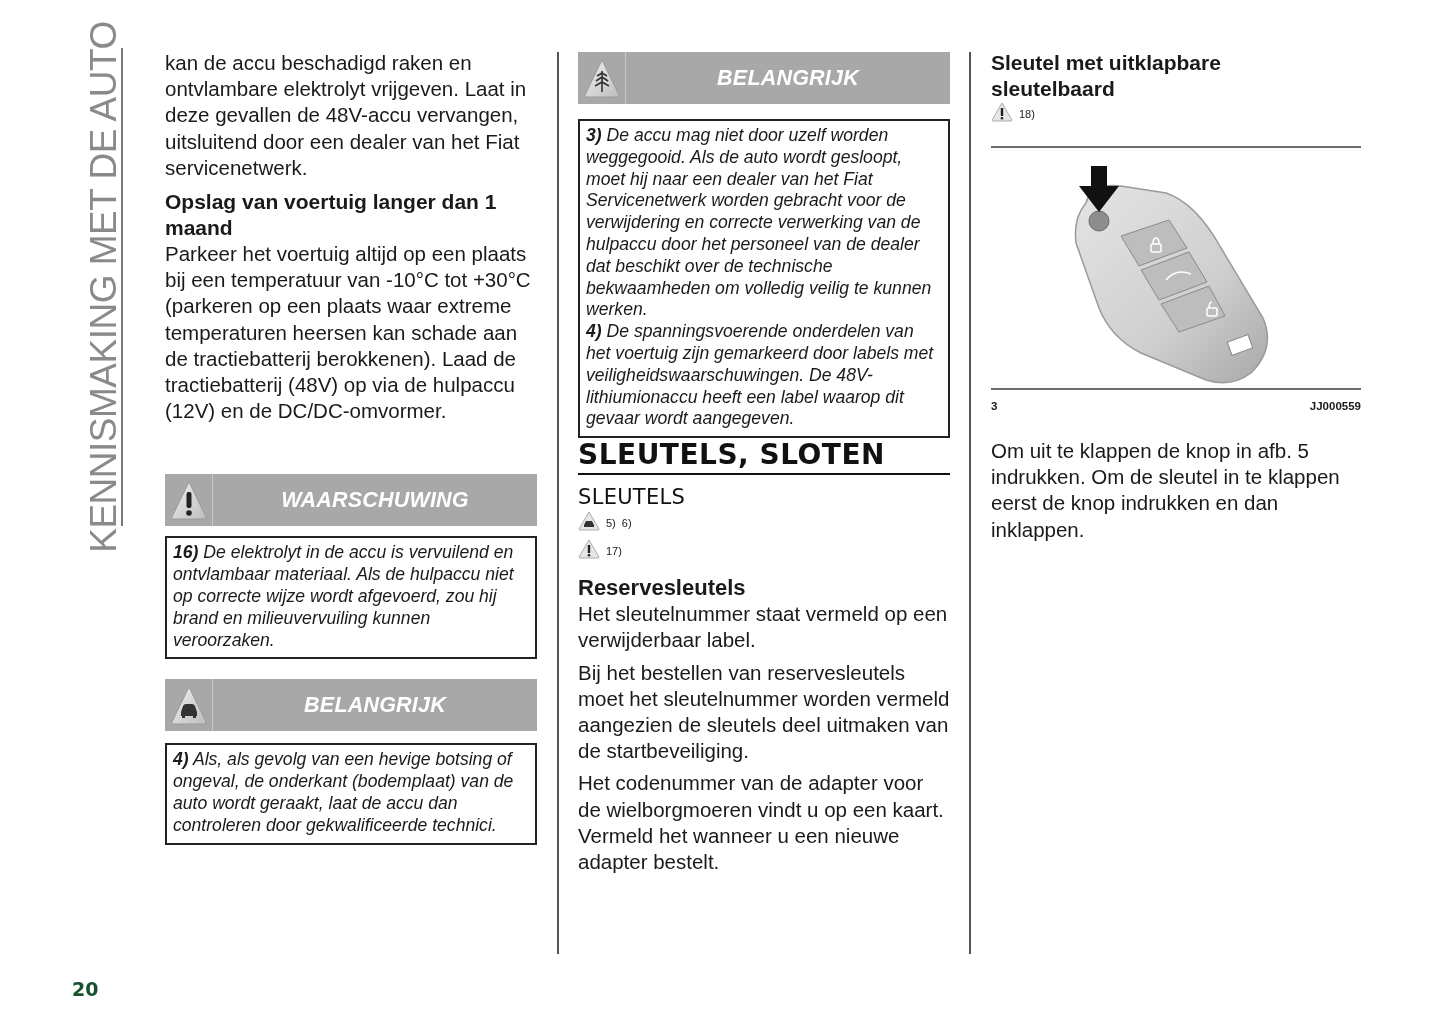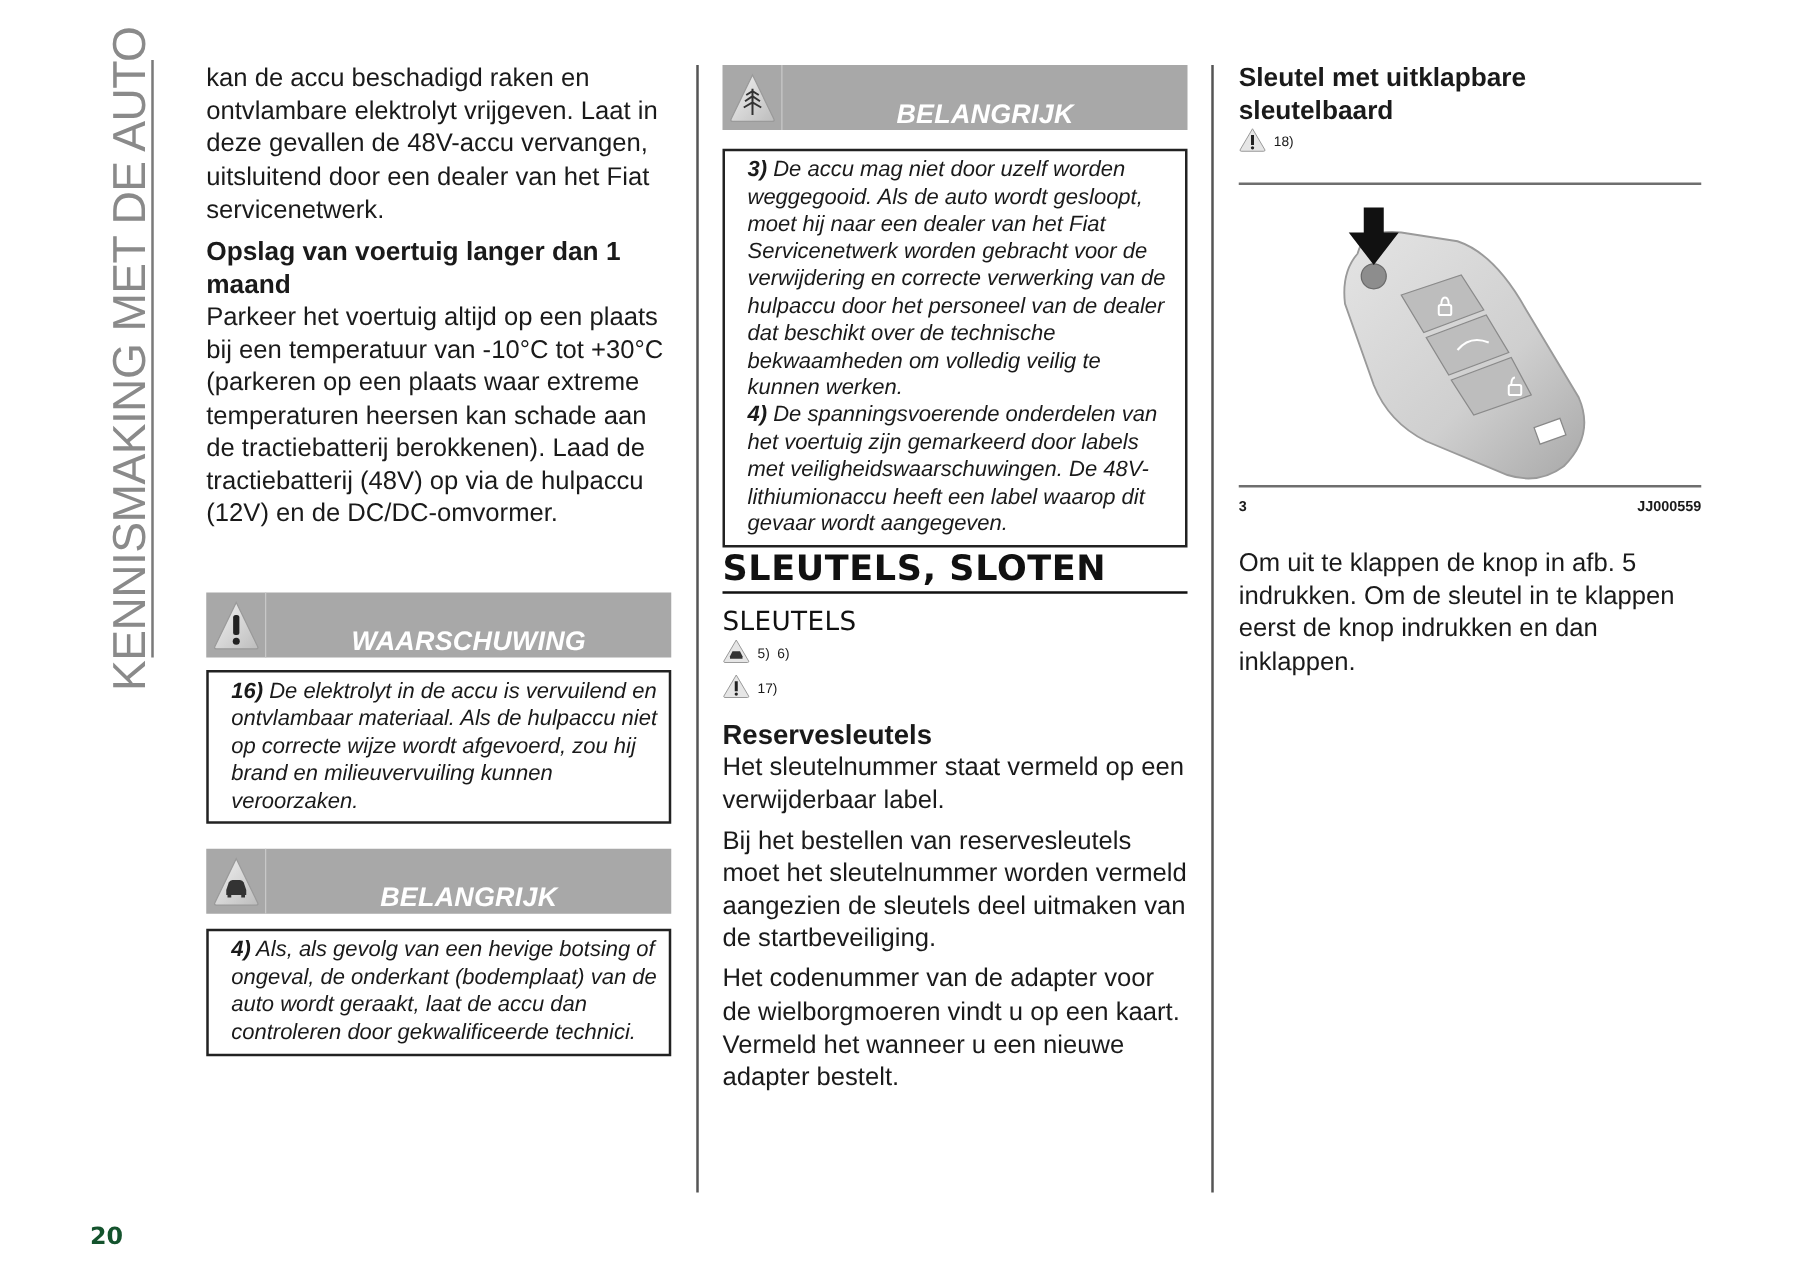--- a/index.html
+++ b/index.html
@@ -21,32 +21,32 @@
   .col { position: absolute; }
   .col1 { left: 165px; top: 50px; width: 372px; }
   .col2 { left: 578px; top: 52px; width: 372px; }
   .col3 { left: 991px; top: 48px; width: 370px; }
 
   .body-text { font-size: 20.5px; line-height: 26.2px; color: #1a1a1a; }
   .para { margin-bottom: 6px; }
   .h-sub { font-size: 21px; line-height: 26px; font-weight: bold; color: #1a1a1a; }
 
   .notice-bar {
-    height: 52px; background: #a8a8a8; display: flex; align-items: flex-end; position: relative;
+    height: 52px; background: #a8a8a8; display: flex; align-items: center; position: relative;
   }
   .notice-bar .icon-cell {
     width: 48px; height: 52px; display: flex; align-items: center; justify-content: center;
     border-right: 1px solid #c8c8c8;
   }
   .notice-bar .label {
     flex: 1; text-align: center; color: #ffffff; font-weight: bold; font-style: italic;
     font-size: 21.5px; letter-spacing: 0.2px;
   }
   .notice-box {
-    border: 2px solid #222; padding: 4px 6px 6px 18px;
+    border: 2px solid #222; padding: 4px 6px 6px 6px;
     font-style: italic; font-size: 17.6px; line-height: 21.8px; color: #1a1a1a;
   }
   .notice-box b { font-style: italic; }
 
   .big-heading {
     font-family: "DejaVu Sans", sans-serif; font-weight: bold; font-size: 28px;
     letter-spacing: 0.5px; transform: scaleY(1.0); color: #111;
     border-bottom: 2.5px solid #111; padding-bottom: 1px; line-height: 34px;
   }
   .mid-heading {

